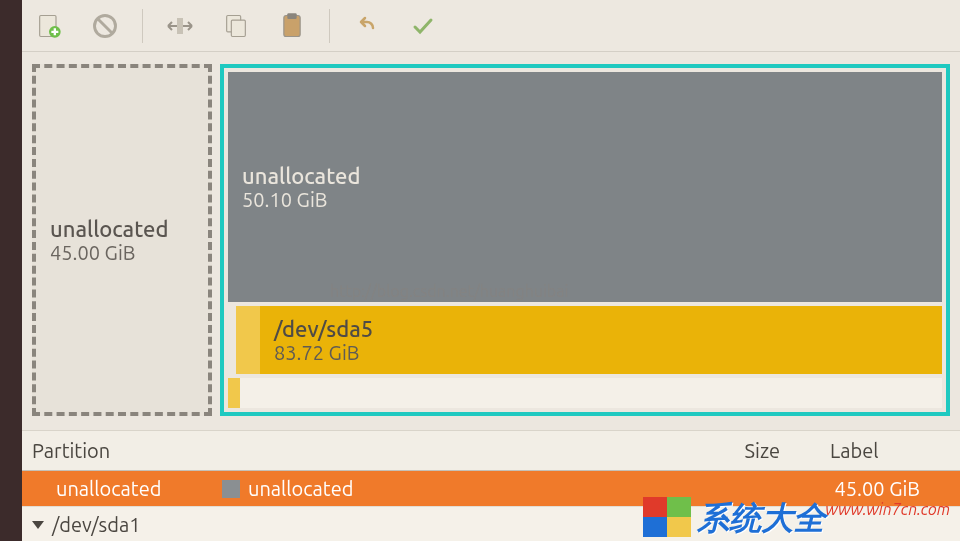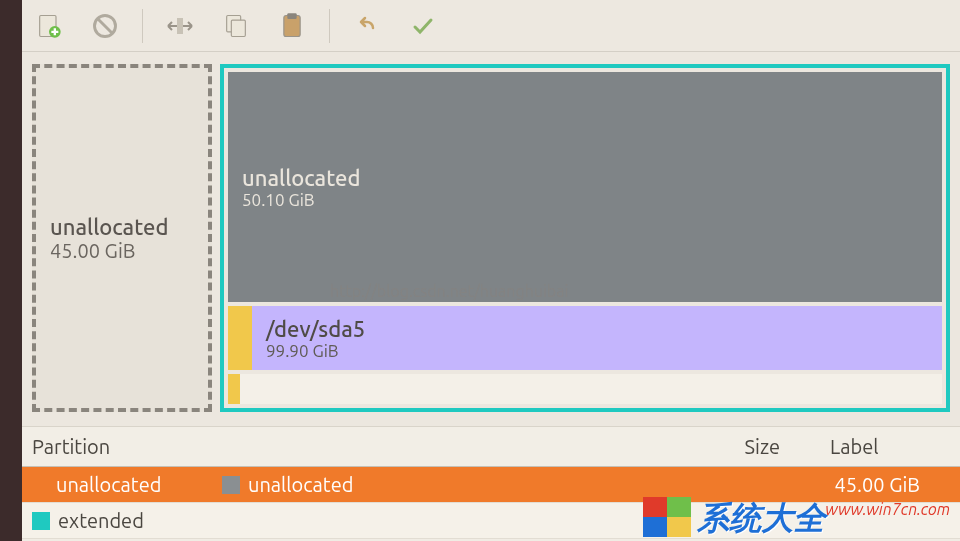--- a/index.html
+++ b/index.html
@@ -77,30 +77,31 @@
     display: flex;
     gap: 4px;
   }
   .inner-block {
     padding: 10px 14px;
     display: flex;
     flex-direction: column;
     justify-content: center;
   }
   .inner-block .t1 { font-size: 22px; color: #4f4b46; font-weight: 500; }
-  .inner-block .t2 { font-size: 17px; color: #5f5b55; }
+  .inner-block .t2 { font-size: 20px; color: #5f5b55; }
   .ib-unalloc {
     flex: 0 0 230px;
     background: #7f8487;
   }
   .ib-unalloc .t1, .ib-unalloc .t2 { color: #eae5dc; }
   .ib-sda5 {
     flex: 1;
     border-left: 24px solid #f1c84b;
-    background: #c4b5fd;
+    background: #eab308;
+    margin-left: 8px;
   }
   .ib-tail {
     flex: 0 0 30px;
     border-left: 12px solid #f1c84b;
     background: #f4f0e8;
   }
   .table {
     background: #f5f1e9;
   }
   .thead {
@@ -236,21 +237,21 @@
       <div class="t1">unallocated</div>
       <div class="t2">45.00 GiB</div>
     </div>
     <div class="block block-container">
       <div class="inner-block ib-unalloc">
         <div class="t1">unallocated</div>
         <div class="t2">50.10 GiB</div>
       </div>
       <div class="inner-block ib-sda5">
         <div class="t1">/dev/sda5</div>
-        <div class="t2">99.90 GiB</div>
+        <div class="t2">83.72 GiB</div>
       </div>
       <div class="inner-block ib-tail"></div>
     </div>
   </div>
 
   <div class="table">
     <div class="thead">
       <div class="col col-partition">Partition</div>
       <div class="col col-size">Size</div>
       <div class="col col-label">Label</div>
@@ -261,23 +262,23 @@
             <span>unallocated</span>
           </div>
           <div class="col col-fs">
             <span class="fsbox fs-unalloc"></span>
             <span>unallocated</span>
           </div>
           <div class="col col-label"></div>
           <div class="col col-size">45.00 GiB</div>
         </div>
         <div class="row">
-          <div class="col col-fs">
-            <span class="fsbox fs-ext"></span>
-            <span>extended</span>
+          <div class="col col-partition">
+            <span class="tri"></span>
+            <span>/dev/sda1</span>
           </div>
           <div class="col col-label"></div>
         </div>
       </div>
   </div>
 
 </div>
 
 <div class="url-wm">http://blog.csdn.net/huanghuibai</div>
 

